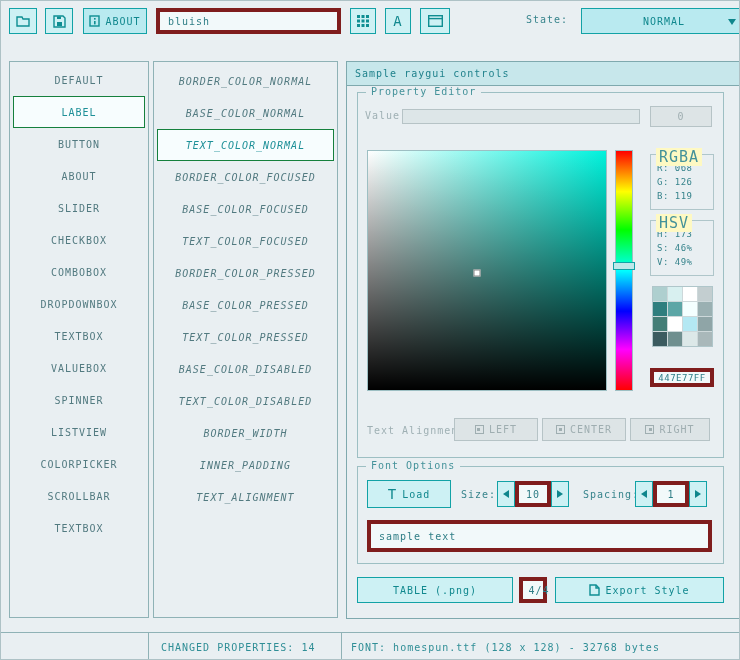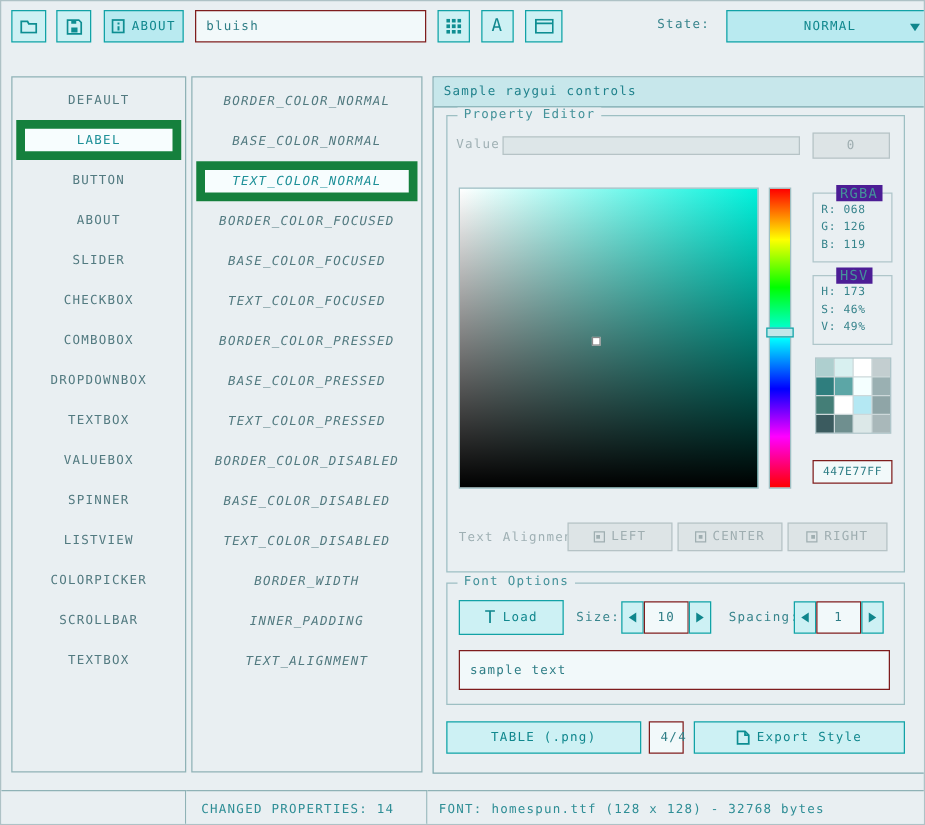--- a/index.html
+++ b/index.html
@@ -11,41 +11,41 @@
   }
   .abs { position:absolute; }
   
   .btn {
     background:#cdf1f4; border:1px solid #12a2a6; color:#11888e;
     display:flex; align-items:center; justify-content:center; gap:5px;
     cursor:pointer; user-select:none;
   }
   .btn-strong { background:#b9eaf0; }
   .tbx {
-    background:#f2f9fa; border:1px solid #7f1d1d; color:#2f7e86;
+    background:#f2f9fa; border:4px solid #7f1d1d; color:#2f7e86;
     display:flex; align-items:center; padding-left:8px;
   }
   .dis {
     background:#dde4e6; border:1px solid #b6c3c6; color:#9faeb1;
   }
   .label { color:#37848c; }
   .dim-label { color:#9fb0b4; }
   
   svg { display:block; }
   .tri-down { width:0;height:0;border-left:4px solid transparent;border-right:4px solid transparent;border-top:6px solid #0f868c; }
   .tri-left { width:0;height:0;border-top:4px solid transparent;border-bottom:4px solid transparent;border-right:6px solid #0f868c; }
   .tri-right{ width:0;height:0;border-top:4px solid transparent;border-bottom:4px solid transparent;border-left:6px solid #0f868c; }
   
   .list { border:1px solid #8fb2b6; background:#e9eff2; padding-top:2px; }
   .list-item {
     height:32px; display:flex; align-items:center; justify-content:center;
     color:#527a80; cursor:pointer;
   }
   .list-item.selected {
-    background:#f7fdfe; border:7px solid #15803d; color:#1e9098;
+    background:#f7fdfe; border:1px solid #15803d; color:#1e9098;
     margin:0 3px;
   }
   
   .window { border:1px solid #7fa9ae; background:#e9eff2; }
   .titlebar {
     position:absolute; left:0; top:0; right:0; height:24px;
     background:#c7e7eb; border-bottom:1px solid #7fa9ae;
     display:flex; align-items:center; padding-left:8px; color:#20828c;
   }
   .closebtn {
@@ -54,22 +54,22 @@
     display:flex; align-items:center; justify-content:center; cursor:pointer;
     font-size:10px; letter-spacing:0;
   }
   .group { border:1px solid #9dbfc3; }
   .group-label {
     position:absolute; top:-7px; left:8px; background:#e9eff2;
     padding:0 5px; color:#44929a; white-space:nowrap;
   }
   .mini-group { border:1px solid #afc6ca; }
   .mini-label {
-    position:absolute; top:-7px; left:18px; background:#4c1d95;
-    padding:0 3px; color:#44929a; font-size:11px;
+    position:absolute; top:-7px; left:5px; background:#fef9c3;
+    padding:0 3px; color:#44929a; font-size:15px;
   }
   .mini-rows { padding:8px 0 0 6px; }
   .mini-row { height:14px; color:#37848c; font-size:9px; letter-spacing:0.5px; }
   
   .picker { border:1px solid #9dbfc3; cursor:crosshair; }
   .picker-cursor {
     position:absolute; width:7px; height:7px; background:#fff;
     border:1px solid #888; transform:translate(-50%,-50%);
   }
   .huebar {
@@ -184,21 +184,20 @@
   <div class="abs list" style="left:152px;top:60px;width:185px;height:557px;padding-top:3px;font-style:italic;">
       <div class="list-item">BORDER_COLOR_NORMAL</div>
       <div class="list-item">BASE_COLOR_NORMAL</div>
       <div class="list-item selected">TEXT_COLOR_NORMAL</div>
       <div class="list-item">BORDER_COLOR_FOCUSED</div>
       <div class="list-item">BASE_COLOR_FOCUSED</div>
       <div class="list-item">TEXT_COLOR_FOCUSED</div>
       <div class="list-item">BORDER_COLOR_PRESSED</div>
       <div class="list-item">BASE_COLOR_PRESSED</div>
       <div class="list-item">TEXT_COLOR_PRESSED</div>
-      <div class="list-item">BORDER_COLOR_DISABLED</div>
       <div class="list-item">BASE_COLOR_DISABLED</div>
       <div class="list-item">TEXT_COLOR_DISABLED</div>
       <div class="list-item">BORDER_WIDTH</div>
       <div class="list-item">INNER_PADDING</div>
       <div class="list-item">TEXT_ALIGNMENT</div>
     </div>
 
   <div class="abs window" style="left:345px;top:60px;width:428px;height:558px;">
     <div class="titlebar">
       <span>Sample raygui controls</span>

